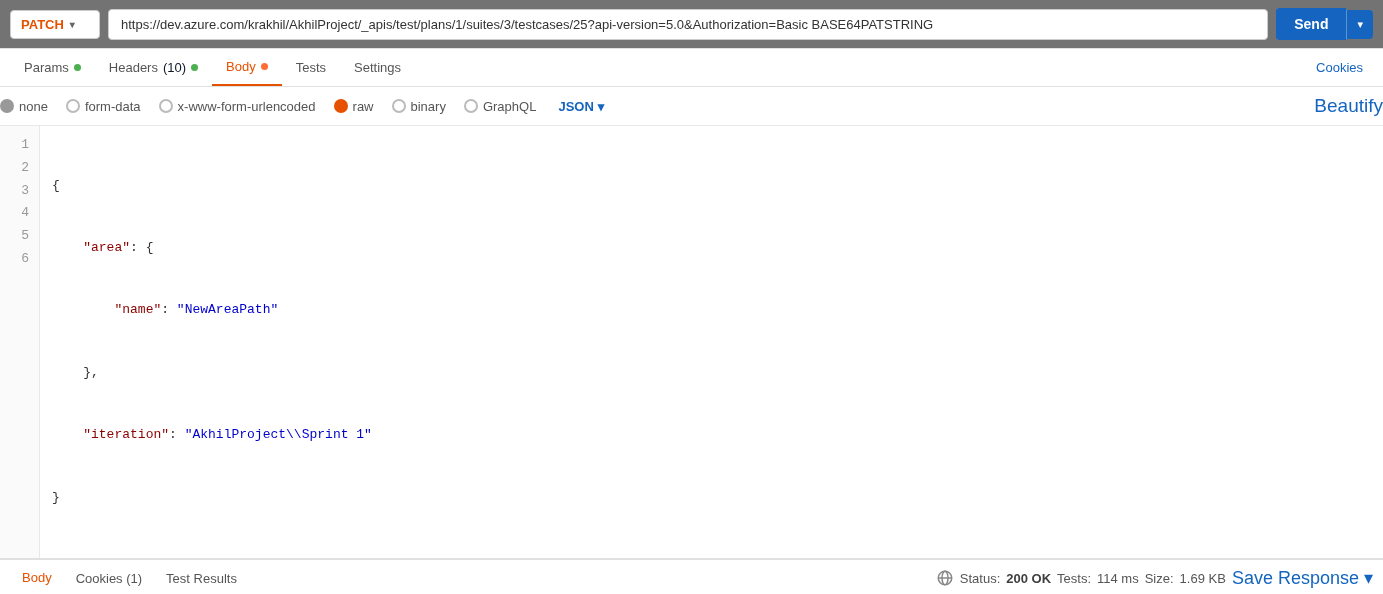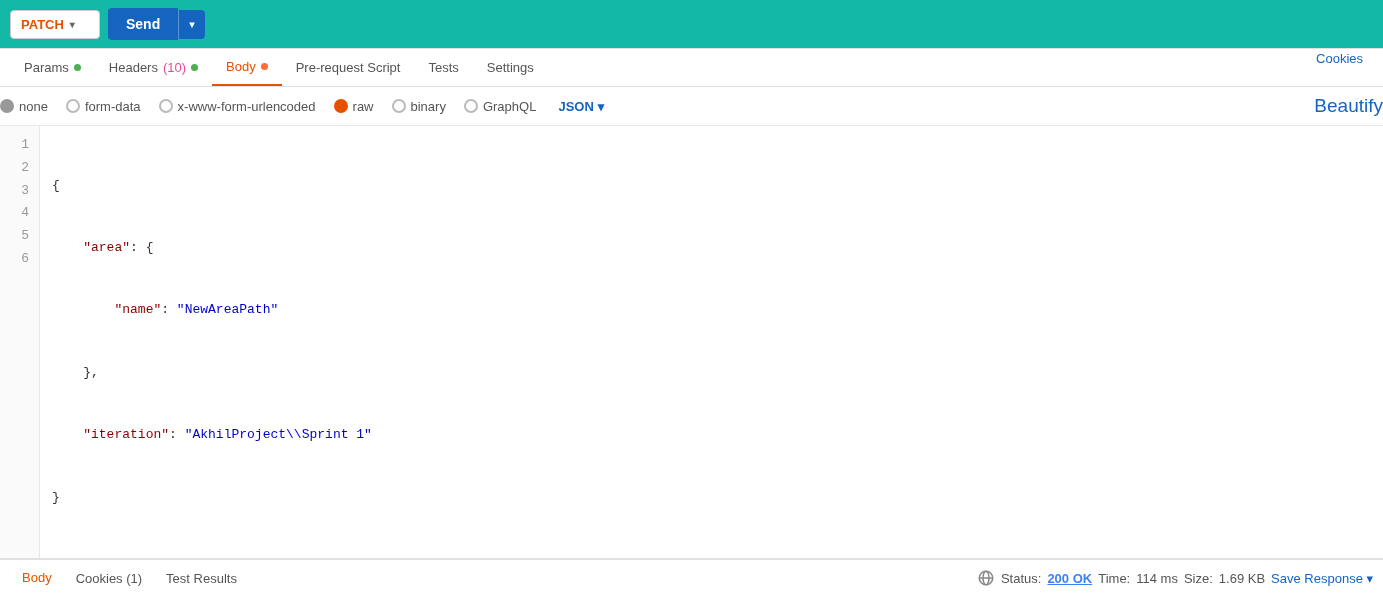--- a/index.html
+++ b/index.html
@@ -1,28 +1,28 @@
 <!DOCTYPE html>
 <html><head>
   <meta charset="utf-8">
   <style>
     * { box-sizing: border-box; margin: 0; padding: 0; }
     body { font-family: -apple-system, BlinkMacSystemFont, 'Segoe UI', sans-serif; font-size: 13px; background: #fff; color: #333; }
 
     
-    .top-bar { display: flex; align-items: center; padding: 8px 10px; gap: 8px; border-bottom: 1px solid #e0e0e0; background: #14b8a6; }
+    .top-bar { display: flex; align-items: center; padding: 8px 10px; gap: 8px; border-bottom: 1px solid #e0e0e0; background: #737373; }
     .method-select { display: flex; align-items: center; background: #fff; border: 1px solid #ccc; border-radius: 4px; padding: 6px 10px; font-weight: 600; font-size: 13px; color: #e65100; cursor: pointer; gap: 6px; min-width: 90px; }
     .method-select .chevron { color: #666; font-size: 10px; }
     .url-bar { flex: 1; border: 1px solid #ccc; border-radius: 4px; padding: 7px 12px; font-size: 13px; color: #333; outline: none; }
     .send-btn-group { display: flex; align-items: center; border-radius: 11px; }
     .send-btn { background: #1565c0; color: #fff; border: none; padding: 8px 18px; font-size: 14px; font-weight: 600; cursor: pointer; border-radius: 4px 0 0 4px; }
     .send-btn-arrow { background: #1565c0; color: #fff; border: none; border-left: 1px solid rgba(255,255,255,0.3); padding: 8px 10px; cursor: pointer; border-radius: 0 4px 4px 0; font-size: 11px; }
 
     
-    .tabs-row { display: flex; padding: 0 10px; border-bottom: 1px solid #e0e0e0; background: #fff; }
+    .tabs-row { display: flex; align-items: center; padding: 0 10px; border-bottom: 1px solid #e0e0e0; background: #fff; }
     .tab { padding: 10px 14px; font-size: 13px; color: #555; cursor: pointer; position: relative; display: flex; align-items: center; gap: 5px; }
     .tab.active { color: #e65100; border-bottom: 2px solid #e65100; }
     .tab .dot { width: 7px; height: 7px; border-radius: 50%; display: inline-block; }
     .dot-green { background: #4caf50; }
     .dot-orange { background: #ff6b35; }
     .tab-spacer { flex: 1; }
     .cookies-link { color: #1565c0; cursor: pointer; padding: 2px 10px; font-size: 13px; }
 
     
     .body-type-row { display: flex; align-items: center; padding: 8px 0; gap: 18px; border-bottom: 1px solid #e8e8e8; background: #fff; }
@@ -44,59 +44,57 @@
     
     .c-key { color: #8b0000; }
     .c-str { color: #0000cd; }
     .c-brace { color: #333; }
 
     
     .response-tabs-row { display: flex; align-items: center; padding: 0 10px; border-bottom: 1px solid #e0e0e0; background: #fff; }
     .resp-tab { padding: 10px 12px; font-size: 13px; color: #555; cursor: pointer; }
     .resp-tab.active { color: #e65100; border-bottom: 2px solid #e65100; }
     .resp-status { margin-left: auto; display: flex; align-items: center; gap: 6px; font-size: 13px; color: #555; justify-content: center; }
-    .status-ok { color: #3b82f6; font-weight: 600; text-decoration: underline; }
+    .status-ok { color: #404040; font-weight: 600; }
     .globe-icon { width: 18px; height: 18px; }
-    .save-resp { color: #1565c0; cursor: pointer; font-size: 13px; font-weight: 500; }
+    .save-resp { color: #1565c0; cursor: pointer; font-size: 18px; font-weight: 500; }
 
     
     .resp-format-row { display: flex; align-items: center; padding: 8px 12px; gap: 4px; border-bottom: 1px solid #e8e8e8; background: #fff; }
 
-    .headers-count { color: #ec4899; }
+    .headers-count { color: #0f172a; }
   </style>
 </head>
 <body>
 
 <div class="top-bar">
   <div class="method-select">
     <span>PATCH</span>
     <span class="chevron">▾</span>
   </div>
+  <input class="url-bar" type="text" value="https://dev.azure.com/krakhil/AkhilProject/_apis/test/plans/1/suites/3/testcases/25?api-version=5.0&amp;Authorization=Basic BASE64PATSTRING" style="">
   <div class="send-btn-group">
     <button class="send-btn">Send</button>
     <button class="send-btn-arrow">▾</button>
   </div>
 </div>
 
 <div class="tabs-row">
   <div class="tab">
     <span>Params</span>
     <span class="dot dot-green"></span>
   </div>
   <div class="tab">
     <span>Headers </span>
       <span class="headers-count">(10)</span>
     <span class="dot dot-green"></span>
   </div>
   <div class="tab active">
     <span>Body</span>
     <span class="dot dot-orange"></span>
-  </div>
-  <div class="tab">
-    <span>Pre-request Script</span>
   </div>
   <div class="tab">
     <span>Tests</span>
   </div>
   <div class="tab">
     <span>Settings</span>
   </div>
   <div class="tab-spacer"></div>
   <span class="cookies-link">Cookies</span>
 </div>
@@ -165,21 +163,21 @@
     <span>Test Results</span>
   </div>
   <div class="resp-status">
     <svg class="globe-icon" viewBox="0 0 24 24" fill="none" stroke="#888" stroke-width="2">
       <circle cx="12" cy="12" r="9"></circle>
         <ellipse cx="12" cy="12" rx="4" ry="9"></ellipse>
         <line x1="3" y1="12" x2="21" y2="12"></line>
     </svg>
     <span>Status:</span>
     <span class="status-ok">200 OK</span>
-    <span>Time:</span>
+    <span>Tests:</span>
     <span>114 ms</span>
     <span>Size:</span>
     <span>1.69 KB</span>
     <span class="save-resp">Save Response ▾</span>
   </div>
 </div>
 
 <div class="resp-format-row">
   
   

